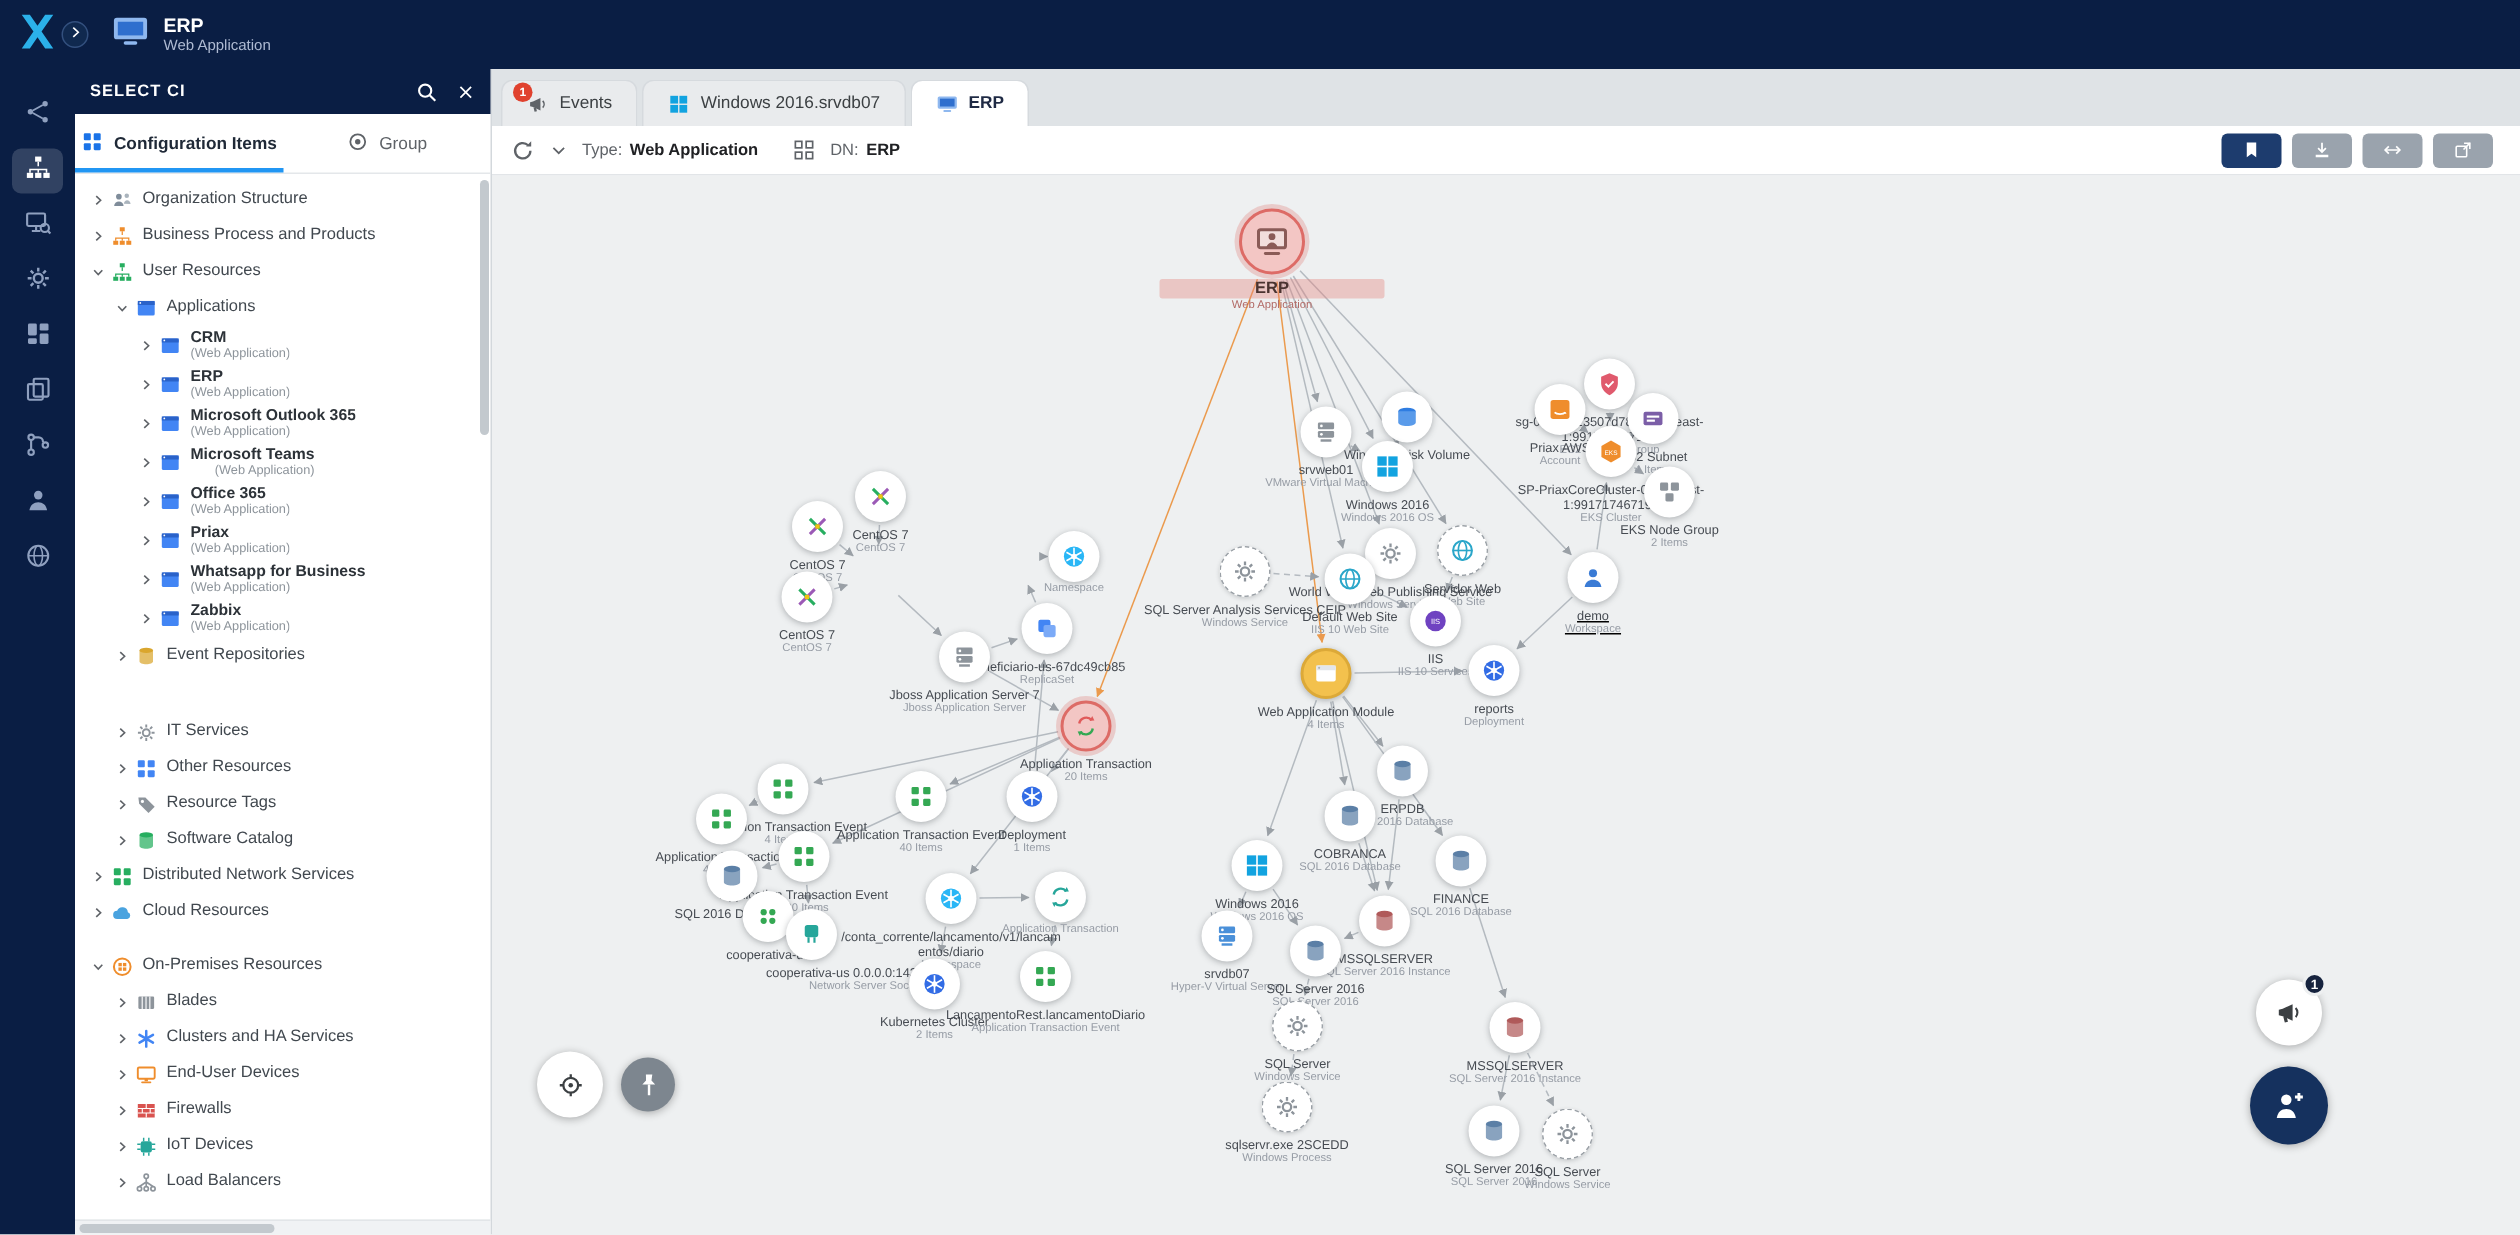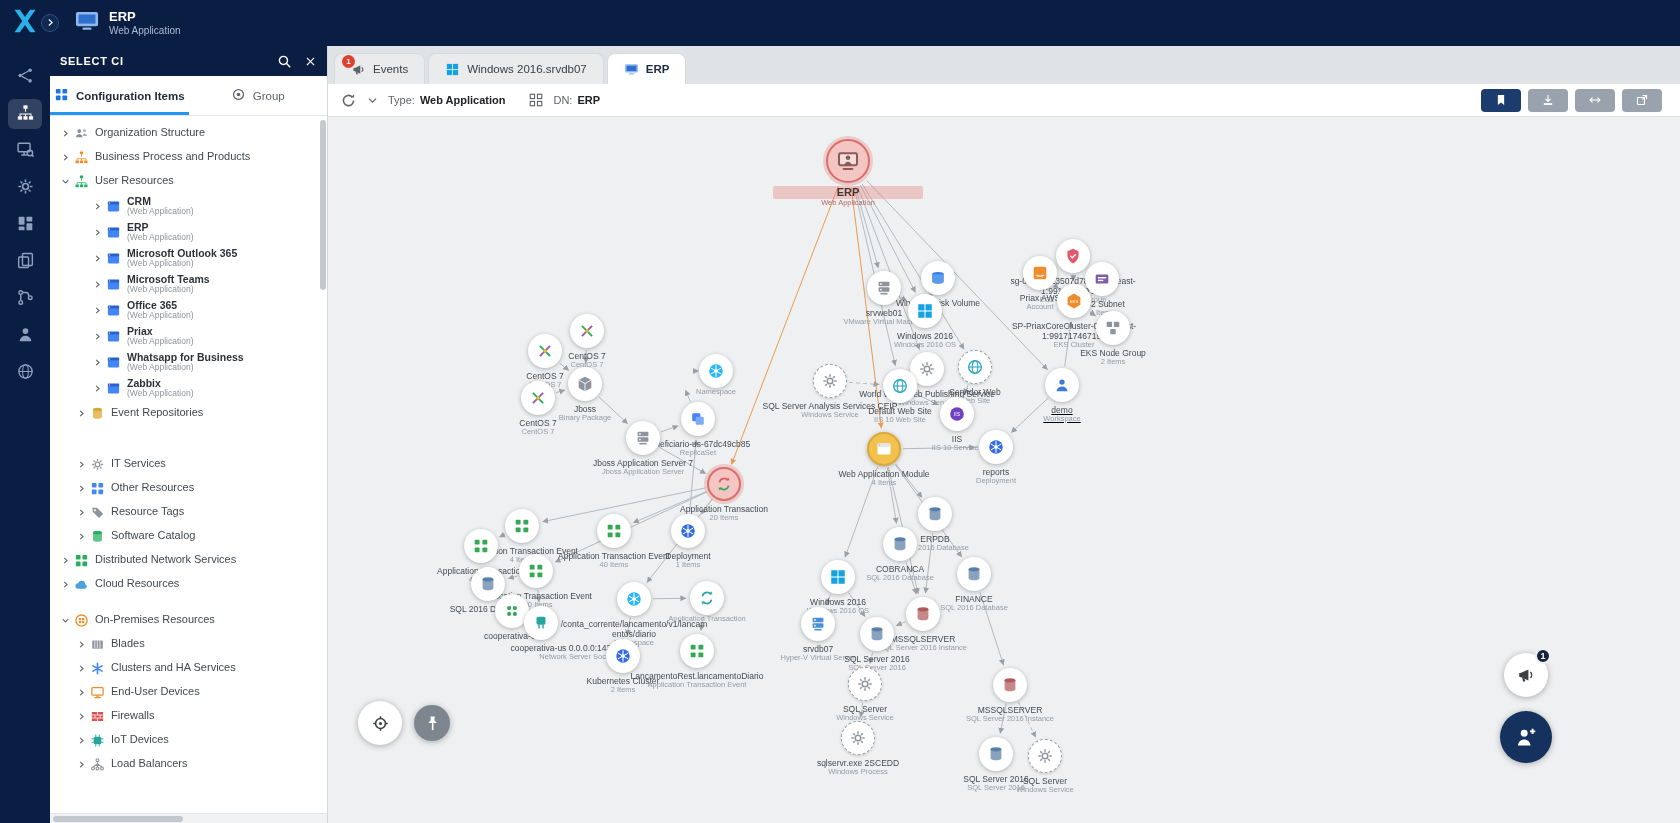--- a/index.html
+++ b/index.html
@@ -267,75 +267,92 @@
             <rect x="2" y="14" width="4.4" height="3.6" fill="#27ae60"></rect>
             <rect x="7.8" y="14" width="4.4" height="3.6" fill="#27ae60"></rect>
             <rect x="13.6" y="14" width="4.4" height="3.6" fill="#27ae60"></rect>
             <path d="M10 5.6v3.2M4.2 14v-2.4h11.6V14M10 11.6V14" stroke="#27ae60" fill="none" stroke-width="1.1"></path>
           </svg>
         </span>
         <span class="ttext">
           <span class="tlabel">User Resources</span>
         </span>
       </div>
-      <div class="trow two" style="padding-left: 40px;">
-        <span class="chev">
+      <div class="trow" style="padding-left: 24px;">
+        <span class="chev open">
           <svg width="9" height="9" viewBox="0 0 20 20">
             <path d="M7 4l6.5 6L7 16" stroke="#5f6368" stroke-width="2.4" fill="none"></path>
           </svg>
         </span>
         <span class="ticon">
           <svg width="15" height="15" viewBox="0 0 20 20" fill="none">
             <rect x="2.5" y="3.5" width="15" height="13" rx="1.5" fill="#4285f4"></rect>
             <rect x="2.5" y="3.5" width="15" height="3.6" fill="#2a62c9"></rect>
             <circle cx="4.7" cy="5.3" r=".8" fill="#fff"></circle>
           </svg>
         </span>
         <span class="ttext">
-          <span class="tlabel">CRM</span>
-          <span class="tsub">(Web Application)</span>
+          <span class="tlabel">Applications</span>
         </span>
       </div>
       <div class="trow two" style="padding-left: 40px;">
         <span class="chev">
           <svg width="9" height="9" viewBox="0 0 20 20">
             <path d="M7 4l6.5 6L7 16" stroke="#5f6368" stroke-width="2.4" fill="none"></path>
           </svg>
         </span>
         <span class="ticon">
           <svg width="15" height="15" viewBox="0 0 20 20" fill="none">
             <rect x="2.5" y="3.5" width="15" height="13" rx="1.5" fill="#4285f4"></rect>
             <rect x="2.5" y="3.5" width="15" height="3.6" fill="#2a62c9"></rect>
             <circle cx="4.7" cy="5.3" r=".8" fill="#fff"></circle>
           </svg>
         </span>
         <span class="ttext">
-          <span class="tlabel">ERP</span>
+          <span class="tlabel">CRM</span>
           <span class="tsub">(Web Application)</span>
         </span>
       </div>
       <div class="trow two" style="padding-left: 40px;">
         <span class="chev">
           <svg width="9" height="9" viewBox="0 0 20 20">
             <path d="M7 4l6.5 6L7 16" stroke="#5f6368" stroke-width="2.4" fill="none"></path>
           </svg>
         </span>
         <span class="ticon">
           <svg width="15" height="15" viewBox="0 0 20 20" fill="none">
             <rect x="2.5" y="3.5" width="15" height="13" rx="1.5" fill="#4285f4"></rect>
             <rect x="2.5" y="3.5" width="15" height="3.6" fill="#2a62c9"></rect>
             <circle cx="4.7" cy="5.3" r=".8" fill="#fff"></circle>
           </svg>
         </span>
         <span class="ttext">
+          <span class="tlabel">ERP</span>
+          <span class="tsub">(Web Application)</span>
+        </span>
+      </div>
+      <div class="trow two" style="padding-left: 40px;">
+        <span class="chev">
+          <svg width="9" height="9" viewBox="0 0 20 20">
+            <path d="M7 4l6.5 6L7 16" stroke="#5f6368" stroke-width="2.4" fill="none"></path>
+          </svg>
+        </span>
+        <span class="ticon">
+          <svg width="15" height="15" viewBox="0 0 20 20" fill="none">
+            <rect x="2.5" y="3.5" width="15" height="13" rx="1.5" fill="#4285f4"></rect>
+            <rect x="2.5" y="3.5" width="15" height="3.6" fill="#2a62c9"></rect>
+            <circle cx="4.7" cy="5.3" r=".8" fill="#fff"></circle>
+          </svg>
+        </span>
+        <span class="ttext">
           <span class="tlabel">Microsoft Outlook 365</span>
           <span class="tsub">(Web Application)</span>
         </span>
       </div>
-      <div class="trow two" style="padding-left: 40px;">
+      <div class="trow two" style="padding-left: 40px; text-align: right;">
         <span class="chev">
           <svg width="9" height="9" viewBox="0 0 20 20">
             <path d="M7 4l6.5 6L7 16" stroke="#5f6368" stroke-width="2.4" fill="none"></path>
           </svg>
         </span>
         <span class="ticon">
           <svg width="15" height="15" viewBox="0 0 20 20" fill="none">
             <rect x="2.5" y="3.5" width="15" height="13" rx="1.5" fill="#4285f4"></rect>
             <rect x="2.5" y="3.5" width="15" height="3.6" fill="#2a62c9"></rect>
             <circle cx="4.7" cy="5.3" r=".8" fill="#fff"></circle>
@@ -1302,32 +1319,20 @@
                   <rect x="8.9" y="2" width="2.2" height="16" fill="#9b59b6"></rect>
                   <rect x="2" y="8.9" width="16" height="2.2" fill="#27ae60"></rect>
                 </g>
                 <rect x="8.4" y="8.4" width="3.2" height="3.2" fill="#f1c40f"></rect>
               </svg>
             </span>
           </div>
           <div class="nlabel">CentOS 7</div>
           <div class="nsub">CentOS 7</div>
         </div>
-        <div class="node" style="left: 182px; top: 250px;">
-          <div class="bubble">
-            <span style="display:flex">
-              <svg width="18" height="18" viewBox="0 0 20 20" fill="none">
-                <path d="M10 2l7 3.5v9L10 18l-7-3.5v-9z" fill="#8d949b"></path>
-                <path d="M10 9.5V18M3 5.5l7 4 7-4" stroke="#fff" stroke-width="1" fill="none"></path>
-              </svg>
-            </span>
-          </div>
-          <div class="nlabel">Jboss</div>
-          <div class="nsub">Binary Package</div>
-        </div>
         <div class="node" style="left: 135px; top: 264px;">
           <div class="bubble">
             <span style="display:flex">
               <svg width="18" height="18" viewBox="0 0 20 20" fill="none">
                 <g transform="rotate(45 10 10)">
                   <rect x="8.9" y="2" width="2.2" height="16" fill="#9b59b6"></rect>
                   <rect x="2" y="8.9" width="16" height="2.2" fill="#27ae60"></rect>
                 </g>
                 <rect x="8.4" y="8.4" width="3.2" height="3.2" fill="#f1c40f"></rect>
               </svg>

